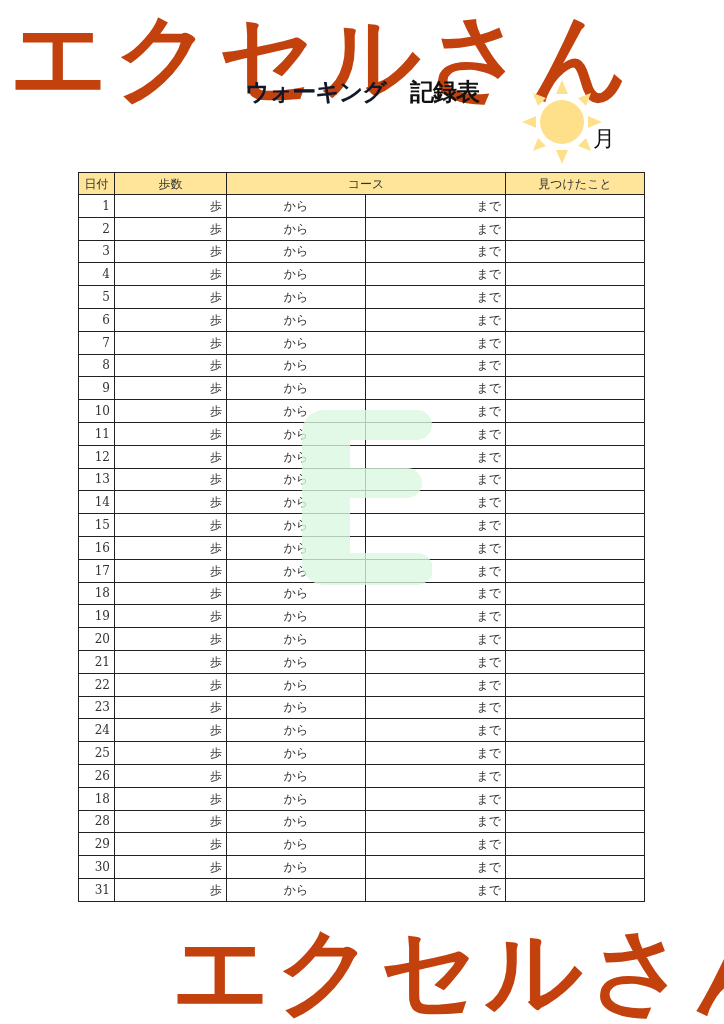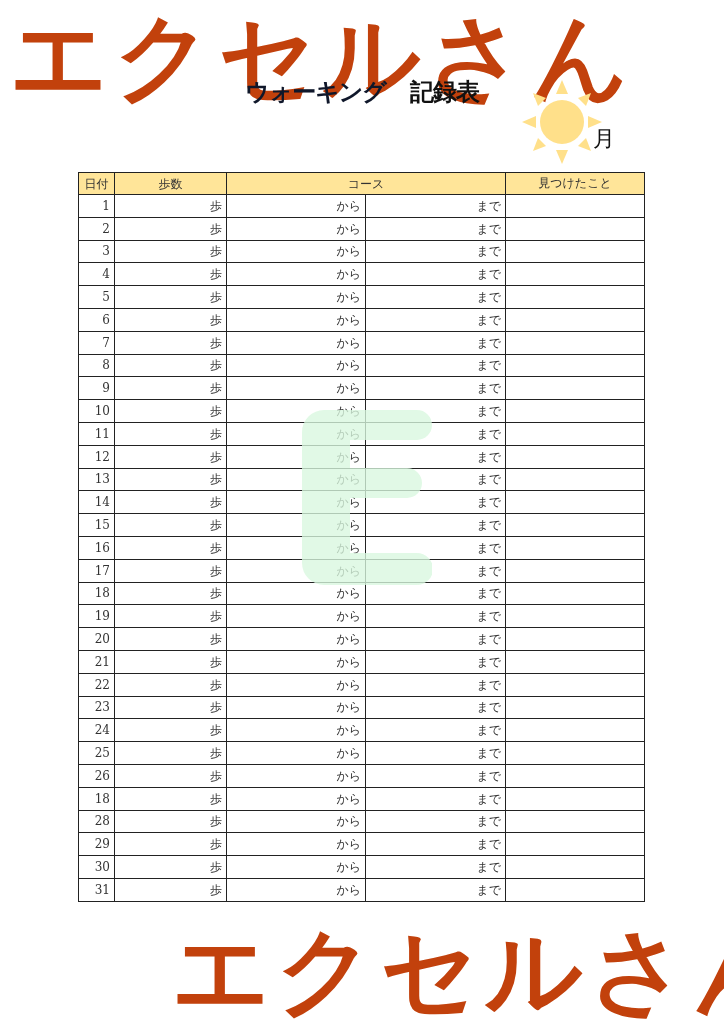--- a/index.html
+++ b/index.html
@@ -16,23 +16,23 @@
   .title .t2 { color:#111;margin-left:24px; }
   .sun { position:absolute; left:520px; top:78px; width:82px; height:88px; z-index:2; }
   .month { position:absolute; left:593px; top:125px; font-size:22px; line-height:28px; color:#111; z-index:2;
            font-family:"DejaVu Sans", sans-serif; }
   table.log { position:absolute; left:78px; top:172px; border-collapse:collapse; z-index:2; table-layout:fixed; }
   table.log td, table.log th { border:1.5px solid #222; padding:0 4px; font-size:12px; color:#333; height:21.8px; line-height:20px;
            overflow:hidden; white-space:nowrap; }
   table.log th { background:#ffe599; font-weight:normal; text-align:center; height:21px; color:#333; }
   .c-date { width:27px; text-align:right; }
   .c-steps { width:103px; text-align:right;font-family:Liberation Serif, serif; }
-  .c-from { width:130px; text-align:right; }
+  .c-from { width:130px; text-align:center; }
   .c-to { width:131px; text-align:right; }
-  .c-notes { width:130px;font-family:Liberation Mono, monospace; }
+  .c-notes { width:130px; }
   th.c-date { text-align:center; }
   td.c-date { font-size:13px; color:#222; }
 </style>
 </head>
 <body>
 
 <div class="wm wm-top">エクセルさん</div>
 <div class="wm wm-bottom">エクセルさん</div>
 
 <svg class="wm-e" viewBox="0 0 130 175">

